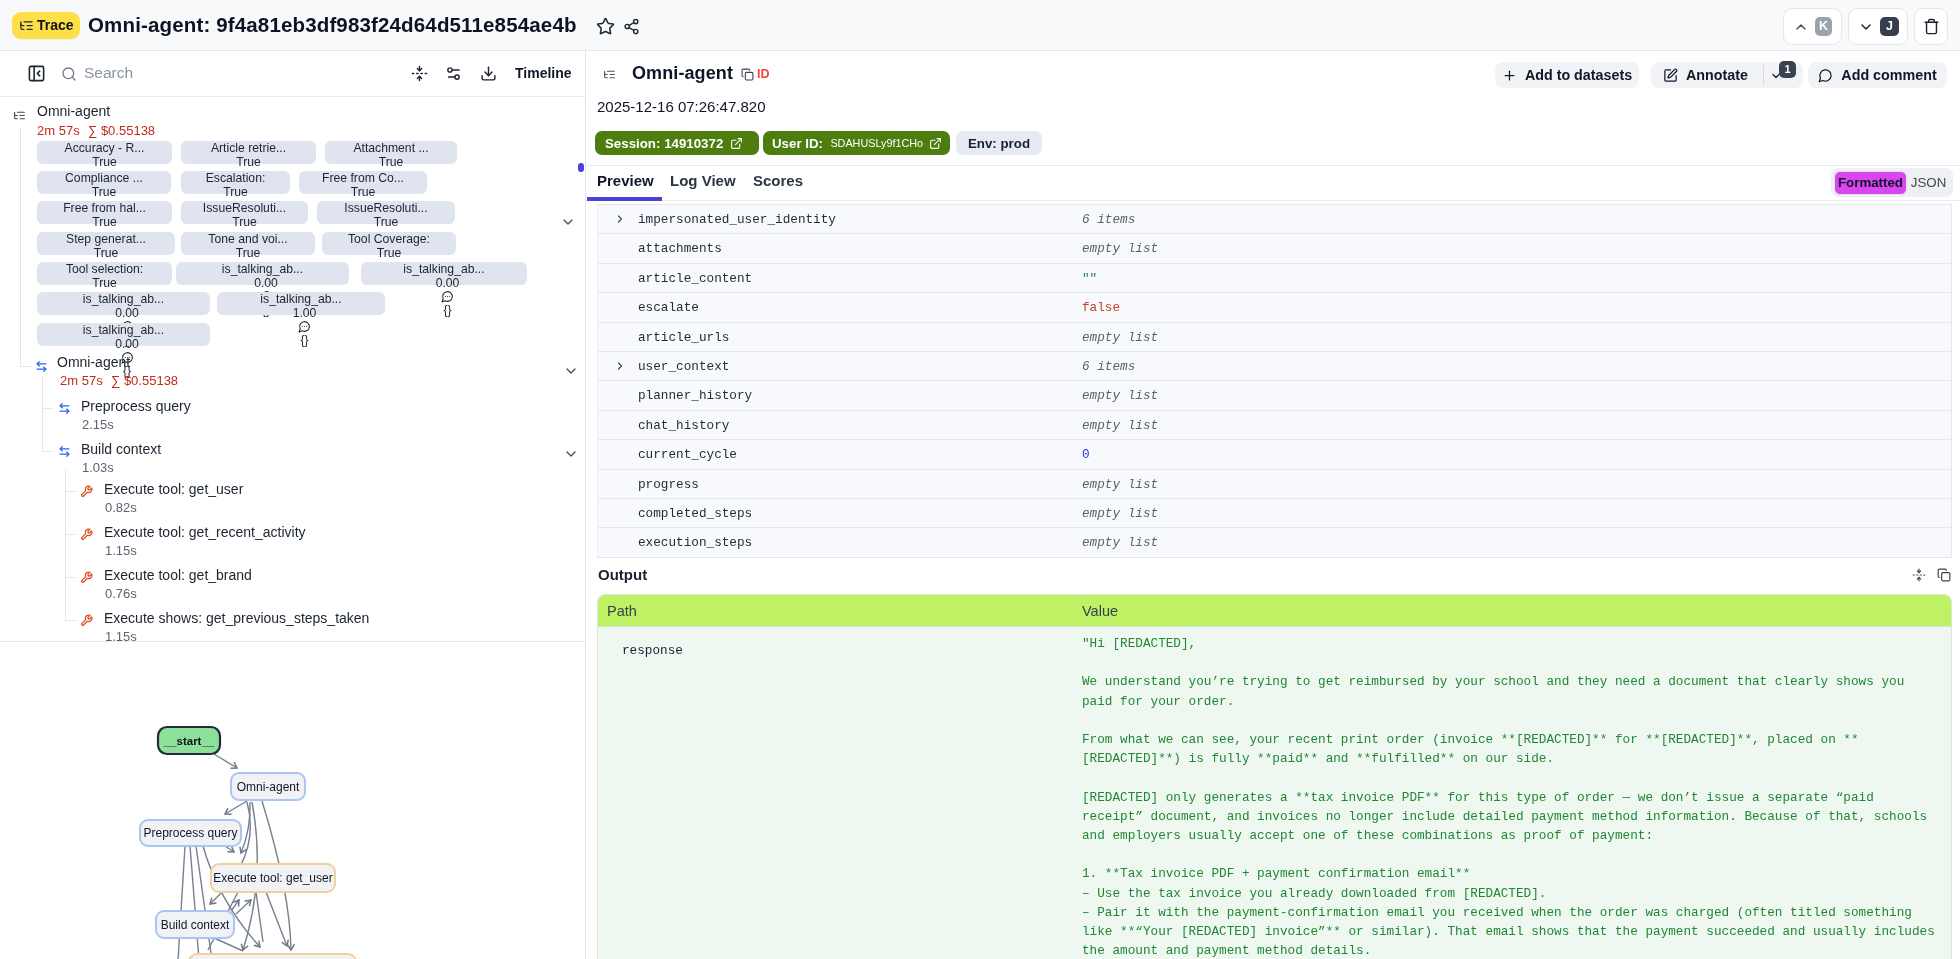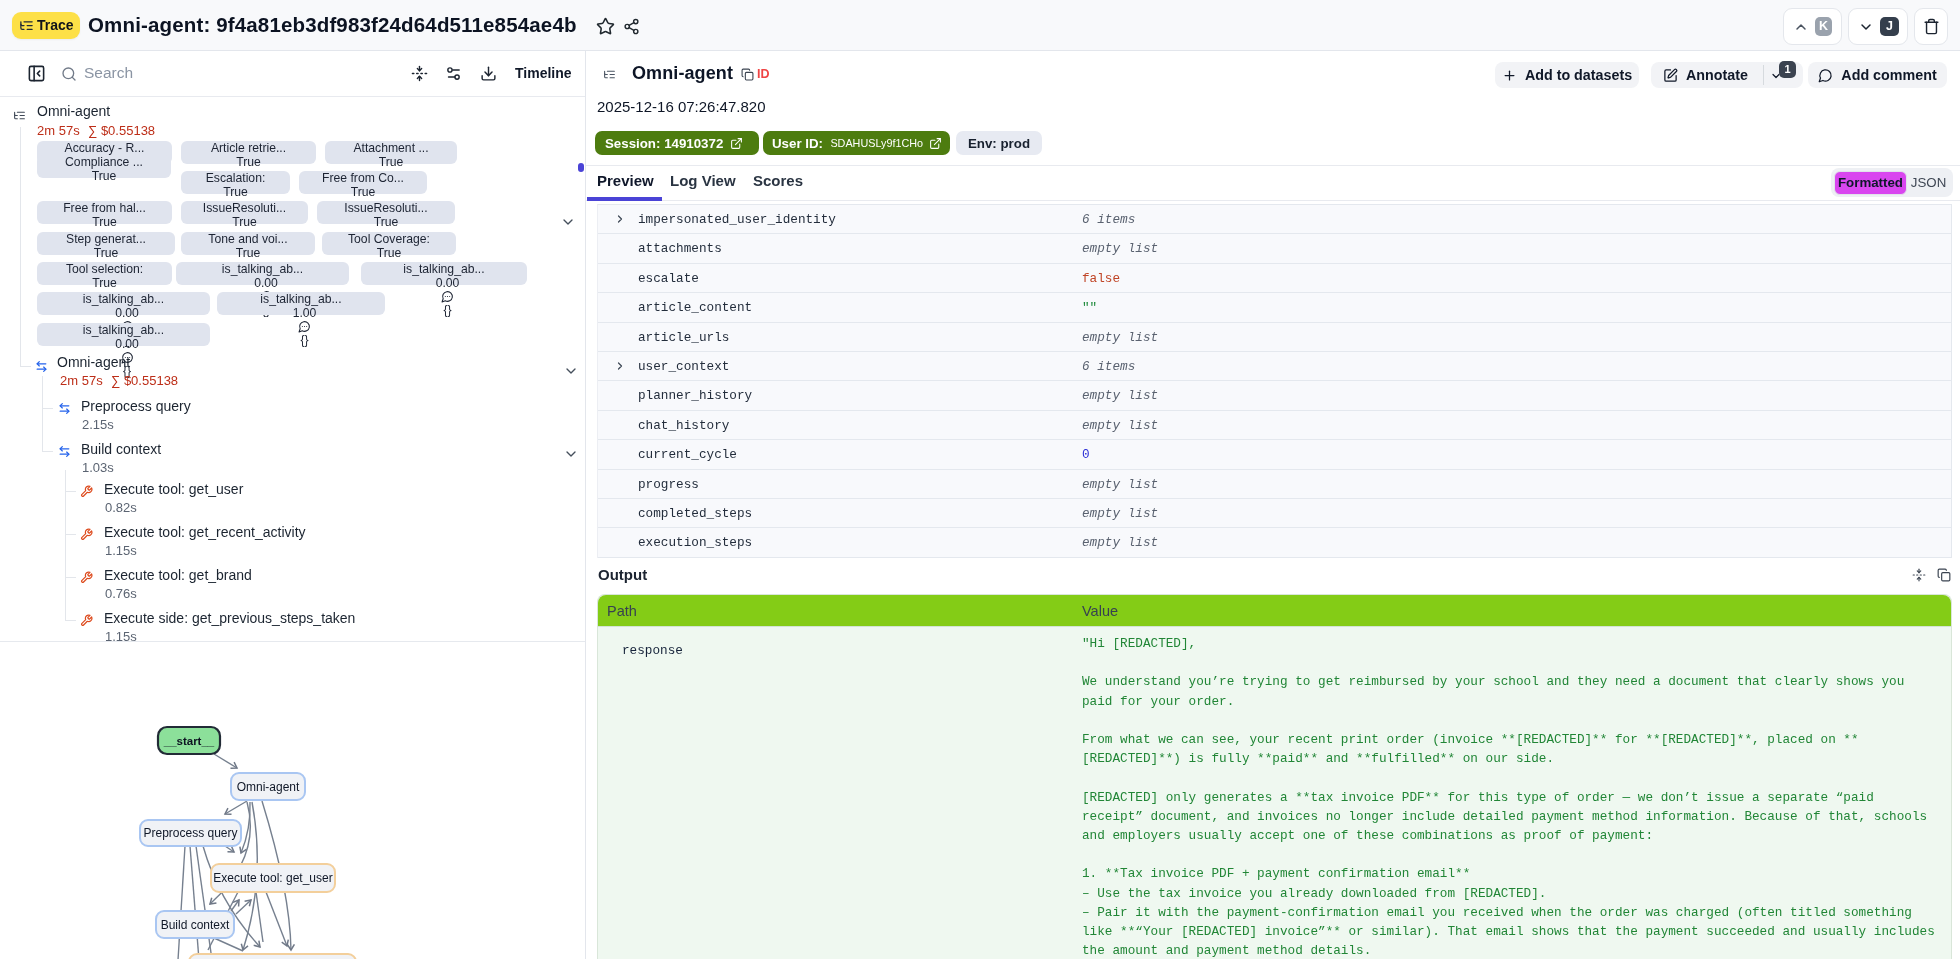--- a/index.html
+++ b/index.html
@@ -39,21 +39,21 @@
 .krow{position:relative;height:29.4px;background:#f8f9fc;border-bottom:1px solid #e4e8ee;box-sizing:border-box;font-family:"Liberation Mono",monospace;font-size:12.7px;color:#232d3c;}
 .krow .k{position:absolute;left:40px;top:7px;}
 .krow .val{position:absolute;left:484px;top:7px;}
 .it{font-style:italic;color:#5a6270;}
 .vbool{color:#c04526;}
 .vstr{color:#1f8b3c;}
 .vnum{color:#2c2fd6;}
 .exp{position:absolute;left:16px;top:8px;}
 
 #outtable{position:absolute;left:11px;top:543px;width:1355px;height:365px;border:1px solid #d9e6d9;border-bottom:none;border-radius:8px 8px 0 0;box-sizing:border-box;background:#eff8f0;}
-#outhead{position:absolute;left:0;top:0;width:100%;height:32px;background:#84cc16;border-bottom:1px solid #d3e4d4;border-radius:8px 8px 0 0;box-sizing:border-box;font-size:14.5px;color:#374151;}
+#outhead{position:absolute;left:0;top:0;width:100%;height:32px;background:#bef264;border-bottom:1px solid #d3e4d4;border-radius:8px 8px 0 0;box-sizing:border-box;font-size:14.5px;color:#374151;}
 #greentext{position:absolute;left:484px;top:39px;margin:0;font-family:"Liberation Mono",monospace;font-size:12.7px;line-height:19.2px;color:#218636;}
 .mono{font-family:"Liberation Mono",monospace;}
 </style></head>
 <body>
 
 <div id="topbar">
  <div id="tracepill">
   <svg class="ic" style="left:7px;top:6px" width="15" height="15" viewBox="0 0 24 24" fill="none" stroke="#1f2937" stroke-width="2" stroke-linecap="round" stroke-linejoin="round">
         <path d="M21 12h-8"></path>
         <path d="M21 6H8"></path>
@@ -159,21 +159,21 @@
         <span>True</span>
       </div>
   <div class="chip tv" style="left:181px;top:90px;width:135px">
         <span>Article retrie...</span>
         <span>True</span>
       </div>
   <div class="chip tv" style="left:325px;top:90px;width:132px">
         <span>Attachment ...</span>
         <span>True</span>
       </div>
-  <div class="chip tv" style="left:37px;top:104px;width:134px">
+  <div class="chip tv" style="left:37px;top:120px;width:134px">
         <span>Compliance ...</span>
         <span>True</span>
       </div>
   <div class="chip tv" style="left:181px;top:120px;width:109px">
         <span>Escalation:</span>
         <span>True</span>
       </div>
   <div class="chip tv" style="left:299px;top:120px;width:128px">
         <span>Free from Co...</span>
         <span>True</span>
@@ -308,21 +308,21 @@
   <span class="tlabel" style="left:104px;top:473px">Execute tool: get_recent_activity</span>
   <span class="tdur" style="left:105px;top:492px">1.15s</span>
   <svg class="ic" style="left:80px;top:520px" width="13" height="13" viewBox="0 0 24 24" fill="none" stroke="#dd4a1d" stroke-width="2.2" stroke-linecap="round" stroke-linejoin="round">
         <path d="M14.7 6.3a1 1 0 0 0 0 1.4l1.6 1.6a1 1 0 0 0 1.4 0l3.77-3.77a6 6 0 0 1-7.94 7.94l-6.91 6.91a2.12 2.12 0 0 1-3-3l6.91-6.91a6 6 0 0 1 7.94-7.94l-3.76 3.76z"></path>
       </svg>
   <span class="tlabel" style="left:104px;top:516px">Execute tool: get_brand</span>
   <span class="tdur" style="left:105px;top:535px">0.76s</span>
   <svg class="ic" style="left:80px;top:563px" width="13" height="13" viewBox="0 0 24 24" fill="none" stroke="#dd4a1d" stroke-width="2.2" stroke-linecap="round" stroke-linejoin="round">
         <path d="M14.7 6.3a1 1 0 0 0 0 1.4l1.6 1.6a1 1 0 0 0 1.4 0l3.77-3.77a6 6 0 0 1-7.94 7.94l-6.91 6.91a2.12 2.12 0 0 1-3-3l6.91-6.91a6 6 0 0 1 7.94-7.94l-3.76 3.76z"></path>
       </svg>
-  <span class="tlabel" style="left:104px;top:559px">Execute side: get_previous_steps_taken</span>
+  <span class="tlabel" style="left:104px;top:559px">Execute shows: get_previous_steps_taken</span>
   <span class="tdur" style="left:105px;top:578px">1.15s</span>
 
   <svg class="ic" style="left:560px;top:163px" width="16" height="16" viewBox="0 0 24 24" fill="none" stroke="#454f5c" stroke-width="2" stroke-linecap="round" stroke-linejoin="round">
         <path d="m6 9 6 6 6-6"></path>
       </svg>
   <svg class="ic" style="left:563px;top:312px" width="16" height="16" viewBox="0 0 24 24" fill="none" stroke="#454f5c" stroke-width="2" stroke-linecap="round" stroke-linejoin="round">
         <path d="m6 9 6 6 6-6"></path>
       </svg>
   <svg class="ic" style="left:563px;top:395px" width="16" height="16" viewBox="0 0 24 24" fill="none" stroke="#454f5c" stroke-width="2" stroke-linecap="round" stroke-linejoin="round">
         <path d="m6 9 6 6 6-6"></path>
@@ -445,26 +445,26 @@
           <path d="m9 18 6-6-6-6"></path>
         </svg>
         <span class="k">impersonated_user_identity</span>
         <span class="val it">6 items</span>
       </div>
   <div class="krow">
         <span class="k">attachments</span>
         <span class="val it">empty list</span>
       </div>
   <div class="krow">
+        <span class="k">article_content</span>
+        <span class="val vstr">""</span>
+      </div>
+  <div class="krow">
         <span class="k">escalate</span>
         <span class="val vbool">false</span>
-      </div>
-  <div class="krow">
-        <span class="k">article_content</span>
-        <span class="val vstr">""</span>
       </div>
   <div class="krow">
         <span class="k">article_urls</span>
         <span class="val it">empty list</span>
       </div>
   <div class="krow">
         <svg class="exp" width="12" height="12" viewBox="0 0 24 24" fill="none" stroke="#3c4653" stroke-width="2.4" stroke-linecap="round" stroke-linejoin="round">
           <path d="m9 18 6-6-6-6"></path>
         </svg>
         <span class="k">user_context</span>

